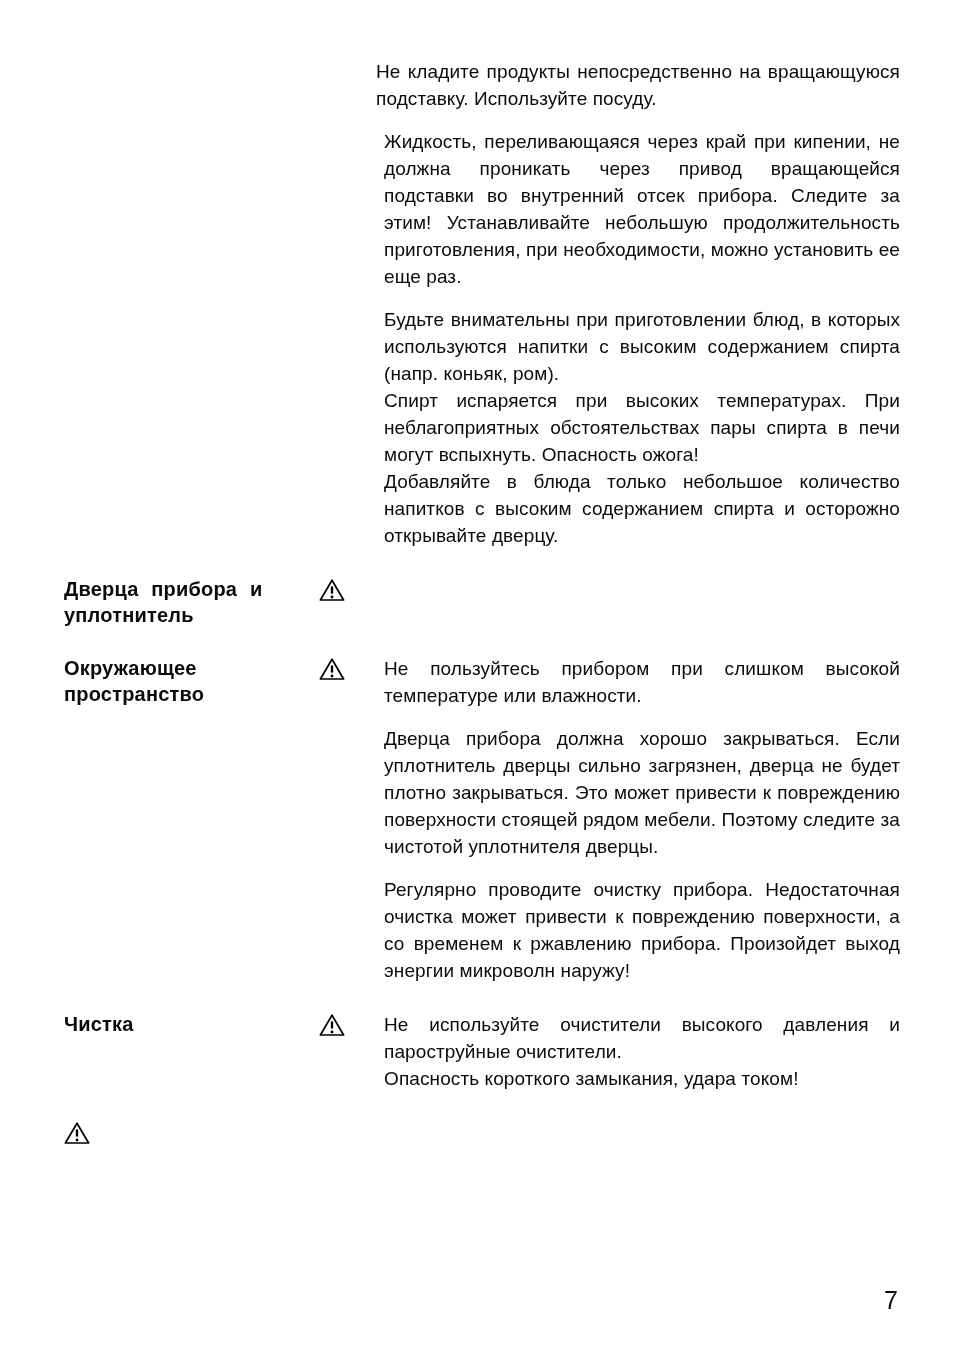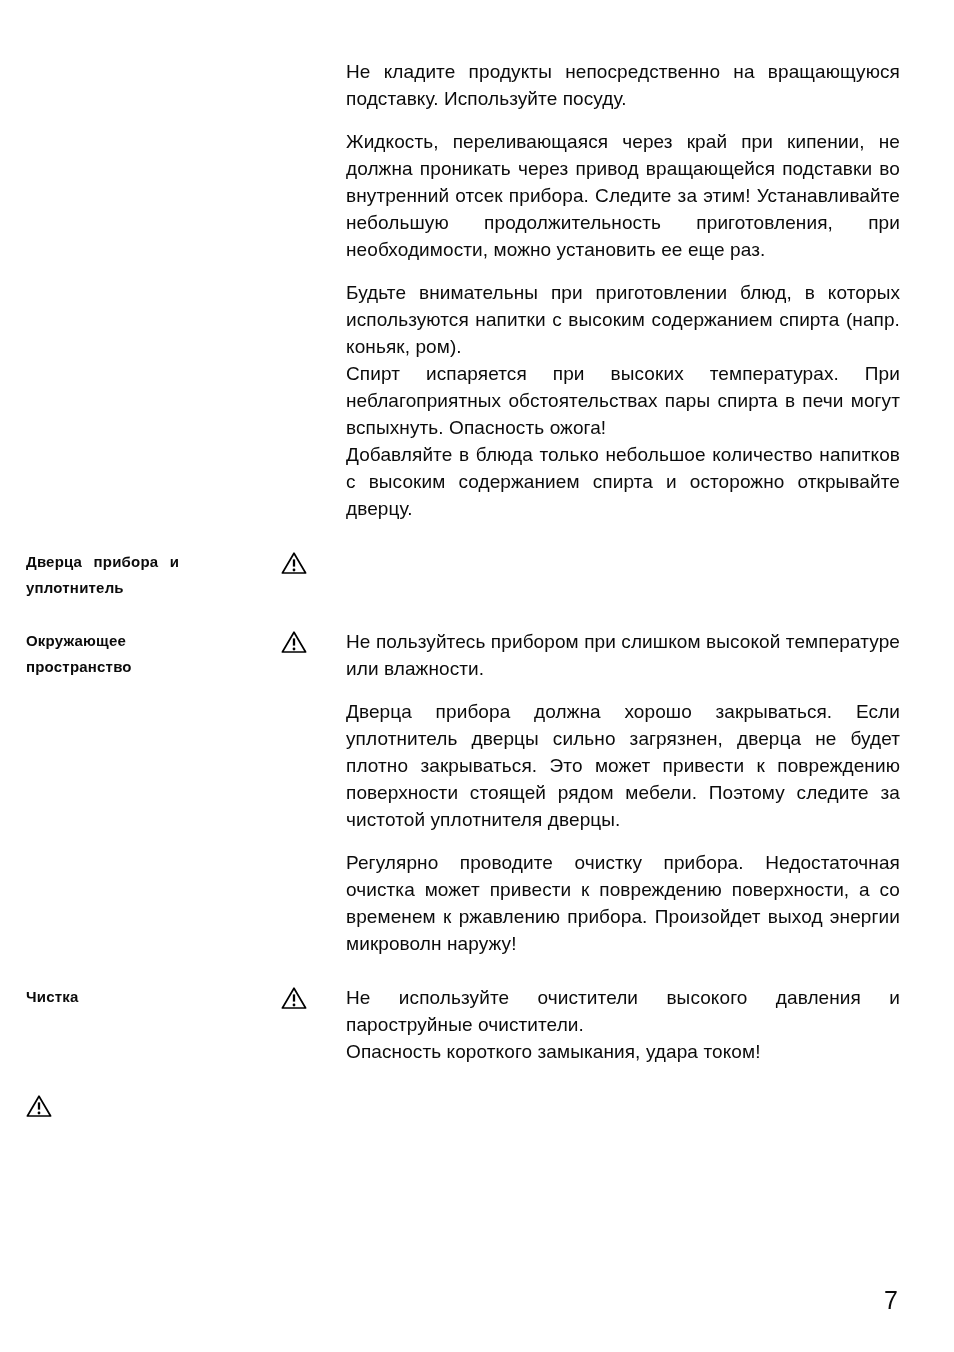--- a/index.html
+++ b/index.html
@@ -6,32 +6,32 @@
   html, body { background: #ffffff; }
   body {
     width: 954px;
     height: 1352px;
     position: relative;
     overflow: hidden;
     font-family: "Liberation Sans", sans-serif;
     color: #0b0b0b;
   }
   .page {
-    padding: 58px 54px 0 26px;
+    padding: 58px 54px 0 56px;
   }
   .row {
     display: grid;
     grid-template-columns: 255px 65px 1fr;
     align-items: start;
   }
-  .row + .row { margin-top: 16px; }
+  .row + .row { margin-top: 16px; margin-left: 8px; }
   .row.new-section { margin-top: 27px; }
 
   .heading-col h2 {
-    font-size: 15px;
+    font-size: 20px;
     line-height: 26px;
     font-weight: bold;
     white-space: pre-line;
     word-spacing: 7px;
     letter-spacing: 0.2px;
   }
   .icon-col {
     padding-top: 2px;
   }
   .warn {

